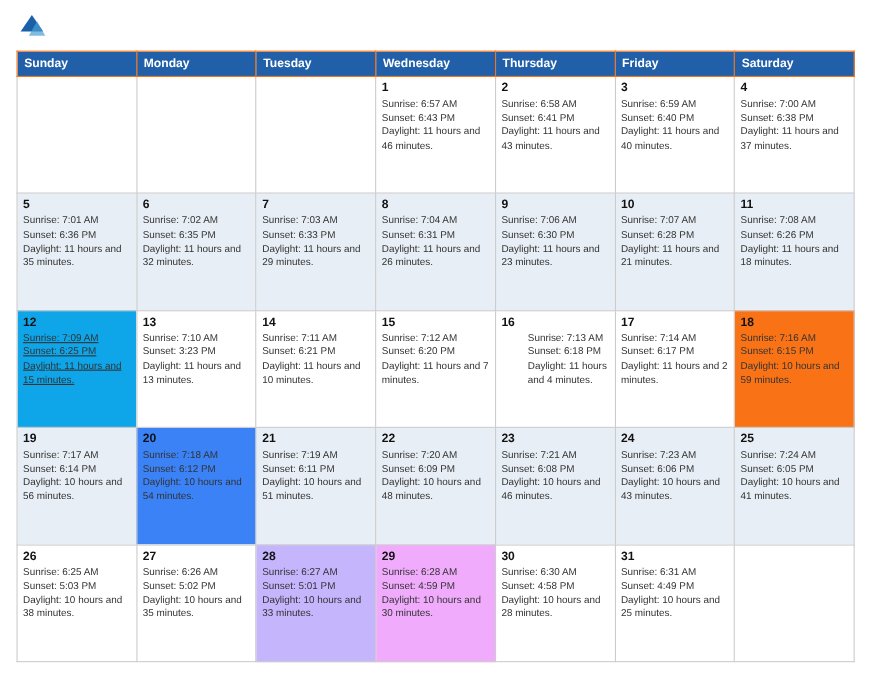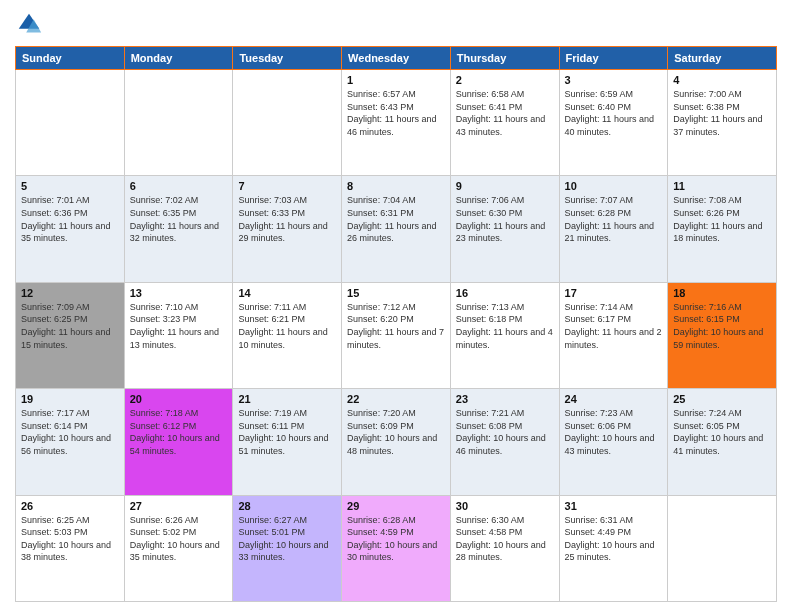--- a/index.html
+++ b/index.html
@@ -197,23 +197,23 @@
 Daylight: 11 hours and 21 minutes.</div>
           </td>
           <td style="background-color: rgb(232, 238, 245);">
             <div class="day-number">11</div>
             <div class="day-info" style="white-space: pre-line;">Sunrise: 7:08 AM
 Sunset: 6:26 PM
 Daylight: 11 hours and 18 minutes.</div>
           </td>
         </tr>
         <tr>
-          <td style="background-color: #a3a3a3; margin-top: 39px;">
+          <td style="background-color: #0ea5e9; margin-top: 39px;">
             <div class="day-number">12</div>
-            <div class="day-info" style="white-space: pre-line;">Sunrise: 7:09 AM
+            <div class="day-info" style="white-space: pre-line; text-decoration: underline;">Sunrise: 7:09 AM
 Sunset: 6:25 PM
 Daylight: 11 hours and 15 minutes.</div>
           </td>
           <td style="background-color: rgb(255, 255, 255);">
             <div class="day-number">13</div>
             <div class="day-info" style="white-space: pre-line;">Sunrise: 7:10 AM
 Sunset: 3:23 PM
 Daylight: 11 hours and 13 minutes.</div>
           </td>
           <td style="background-color: rgb(255, 255, 255);">
@@ -223,21 +223,21 @@
 Daylight: 11 hours and 10 minutes.</div>
           </td>
           <td style="background-color: rgb(255, 255, 255);">
             <div class="day-number">15</div>
             <div class="day-info" style="white-space: pre-line;">Sunrise: 7:12 AM
 Sunset: 6:20 PM
 Daylight: 11 hours and 7 minutes.</div>
           </td>
           <td style="background-color: rgb(255, 255, 255);">
             <div class="day-number">16</div>
-            <div class="day-info" style="white-space: pre-line;">Sunrise: 7:13 AM
+            <div class="day-info" style="white-space: pre-line; margin-left: 24px;">Sunrise: 7:13 AM
 Sunset: 6:18 PM
 Daylight: 11 hours and 4 minutes.</div>
           </td>
           <td style="background-color: rgb(255, 255, 255);">
             <div class="day-number">17</div>
             <div class="day-info" style="white-space: pre-line;">Sunrise: 7:14 AM
 Sunset: 6:17 PM
 Daylight: 11 hours and 2 minutes.</div>
           </td>
           <td style="background-color: #f97316;">
@@ -247,21 +247,21 @@
 Daylight: 10 hours and 59 minutes.</div>
           </td>
         </tr>
         <tr>
           <td style="background-color: rgb(232, 238, 245);">
             <div class="day-number">19</div>
             <div class="day-info" style="white-space: pre-line;">Sunrise: 7:17 AM
 Sunset: 6:14 PM
 Daylight: 10 hours and 56 minutes.</div>
           </td>
-          <td style="background-color: #d946ef;">
+          <td style="background-color: #3b82f6;">
             <div class="day-number">20</div>
             <div class="day-info" style="white-space: pre-line;">Sunrise: 7:18 AM
 Sunset: 6:12 PM
 Daylight: 10 hours and 54 minutes.</div>
           </td>
           <td style="background-color: rgb(232, 238, 245);">
             <div class="day-number">21</div>
             <div class="day-info" style="white-space: pre-line;">Sunrise: 7:19 AM
 Sunset: 6:11 PM
 Daylight: 10 hours and 51 minutes.</div>

